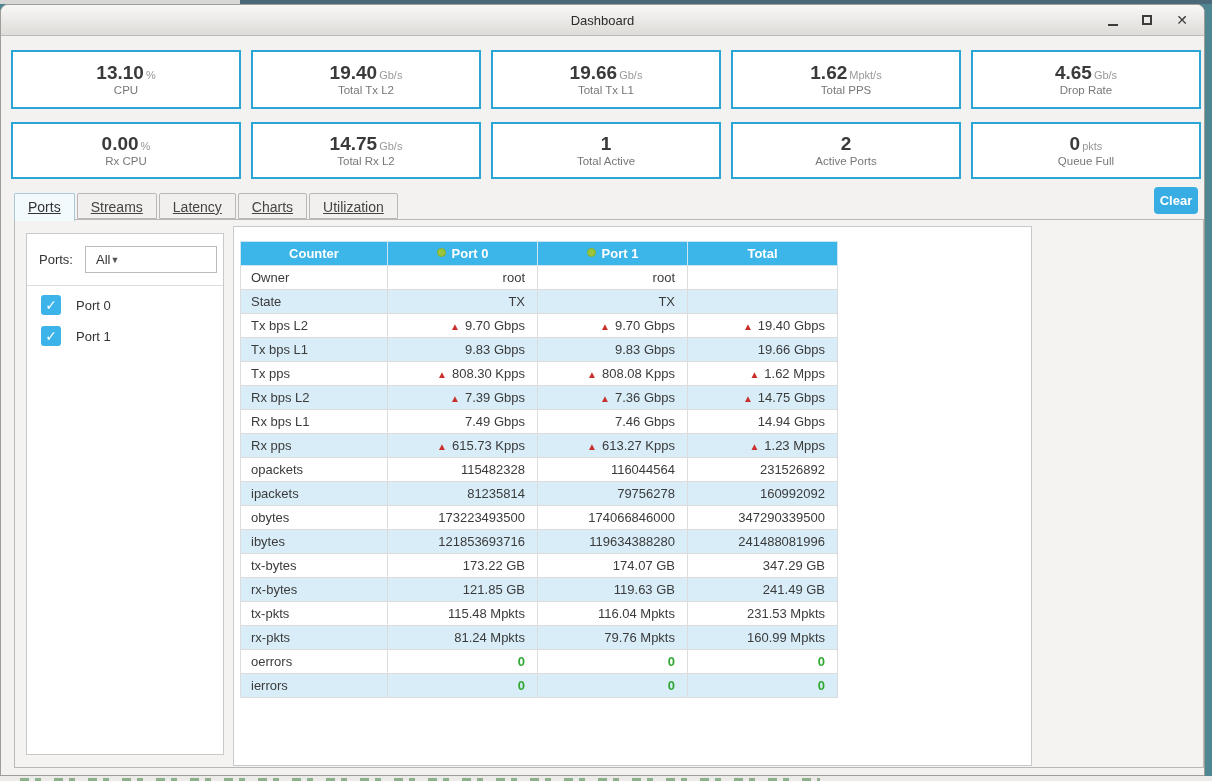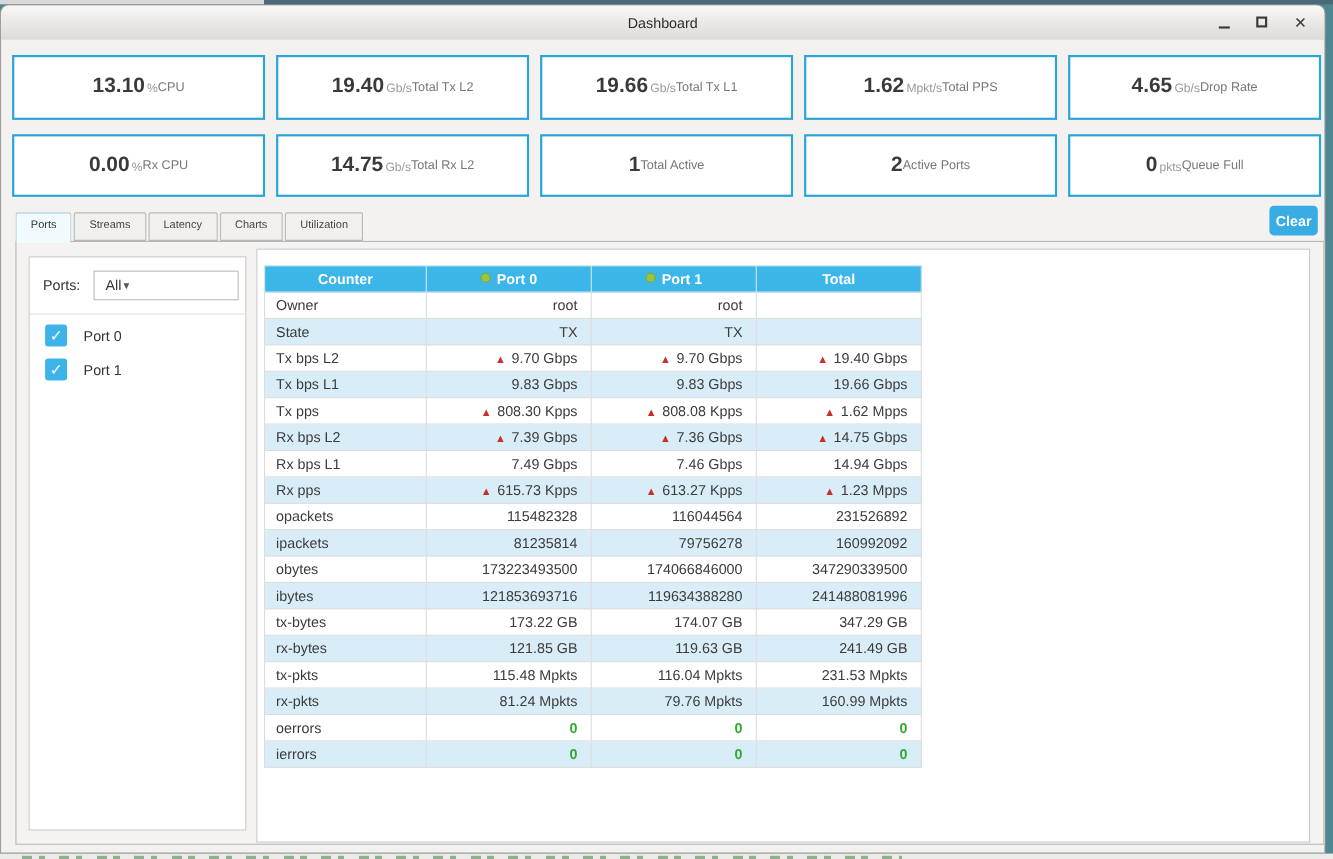--- a/index.html
+++ b/index.html
@@ -30,31 +30,32 @@
   .btn-min { width:10px; height:2px; background:#3c3c3c; margin-top:10px; }
   .btn-max { width:10px; height:10px; border:2px solid #3c3c3c; background:transparent; }
   .btn-close { font-size:14px; font-weight:bold; color:#3c3c3c; line-height:1; }
   .win-btn { cursor:default; display:flex; align-items:center; justify-content:center; }
 
   .cards-row { position:absolute; left:10px; width:1190px; display:flex; gap:10px; }
   .cards-row.r1 { top:45px; height:59px; }
   .cards-row.r2 { top:117px; height:57px; }
   .card {
     flex:1; background:#fff; border:2px solid #2ba4d6;
-    display:flex; flex-direction:row; align-items:center; justify-content:center;
+    display:flex; flex-direction:column; align-items:center; justify-content:center;
   }
   .card-value { font-size:19px; font-weight:bold; color:#3a3a3a; line-height:1.1; }
   .card-unit { font-size:11px; color:#999; font-weight:normal; margin-left:2px; }
   .card-label { font-size:11.5px; color:#777; margin-top:1px; }
 
   .tabs { position:absolute; left:13px; top:188px; display:flex; gap:2px; z-index:3; }
   .tab {
-    padding:5px 13px 4px 13px; font-size:10px; color:#444;
+    padding:5px 13px 4px 13px; font-size:14px; color:#444;
     background:#f1f0ee; border:1px solid #b8b8b8; border-radius:2px 2px 0 0;
     height:26px;
+    text-decoration:underline;
   }
   .tab.active {
     background:#f2fafd; border-color:#a9c9d8; height:28px; border-bottom:none;
     color:#333;
   }
   .clear-btn {
     position:absolute; right:6px; top:182px; width:44px; height:27px;
     background:#38ade4; color:#fff; font-weight:bold; font-size:13px;
     border:none; border-radius:4px; display:flex; align-items:center; justify-content:center;
     z-index:3;
@@ -78,21 +79,21 @@
   .select-arrow { font-size:9px; color:#555; }
   .port-check { display:flex; align-items:center; gap:15px; margin:11px 0 0 14px; }
   .checkbox {
     width:20px; height:20px; background:#3cb4e9; border-radius:3px;
     color:#fff; font-size:14px; font-weight:bold;
     display:flex; align-items:center; justify-content:center;
   }
   .check-label { font-size:13px; color:#333; }
 
   .table-panel {
-    position:absolute; left:218px; top:6px; width:958px; height:540px;
+    position:absolute; left:218px; top:6px; width:799px; height:540px;
     background:#fff; border:1px solid #c9c9c9;
   }
   table.counters { position:absolute; left:6px; top:14px; border-collapse:collapse; font-size:13px; color:#3b3b3b; }
   table.counters th {
     background:#3cb5e9; color:#fff; font-weight:bold; height:24px;
     border:1px solid #cfe4ef; text-align:center; font-size:13px;
   }
   table.counters td { border:1px solid #dcdcdc; height:24px; background:#fff; }
   table.counters tr.stripe td { background:#d9edf8; }
   td.c-counter { width:147px; padding-left:10px; text-align:left; }

